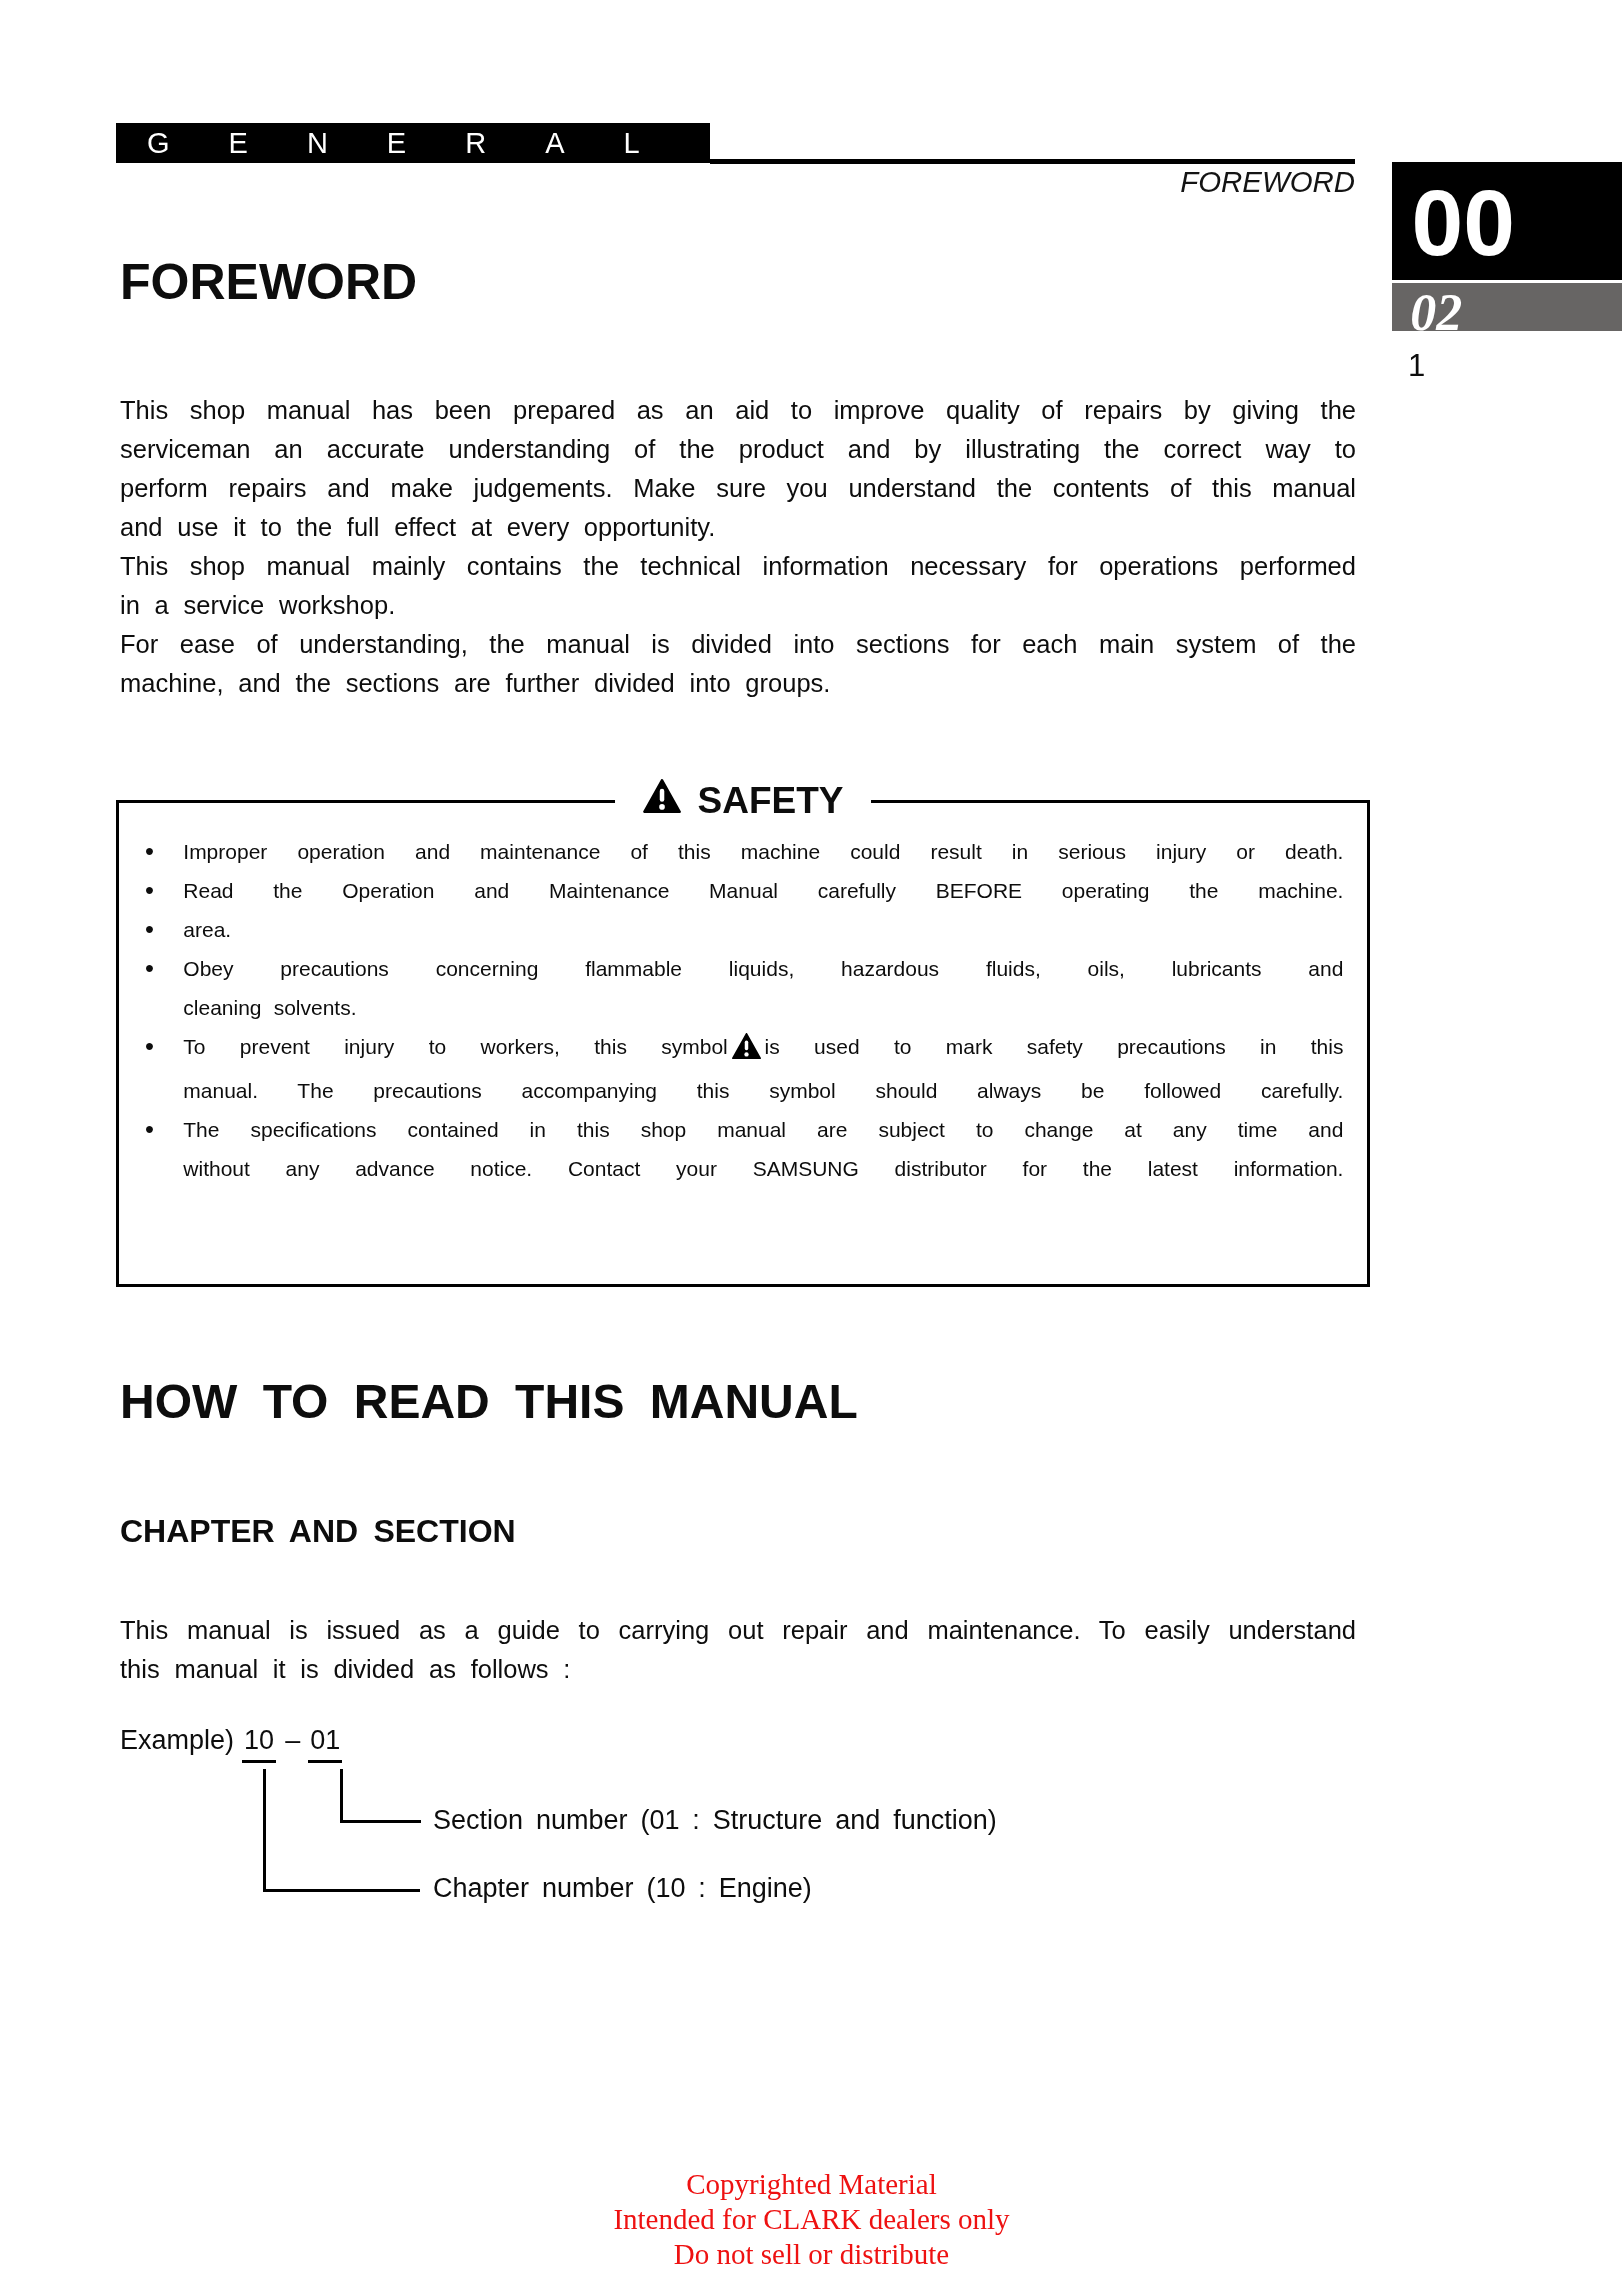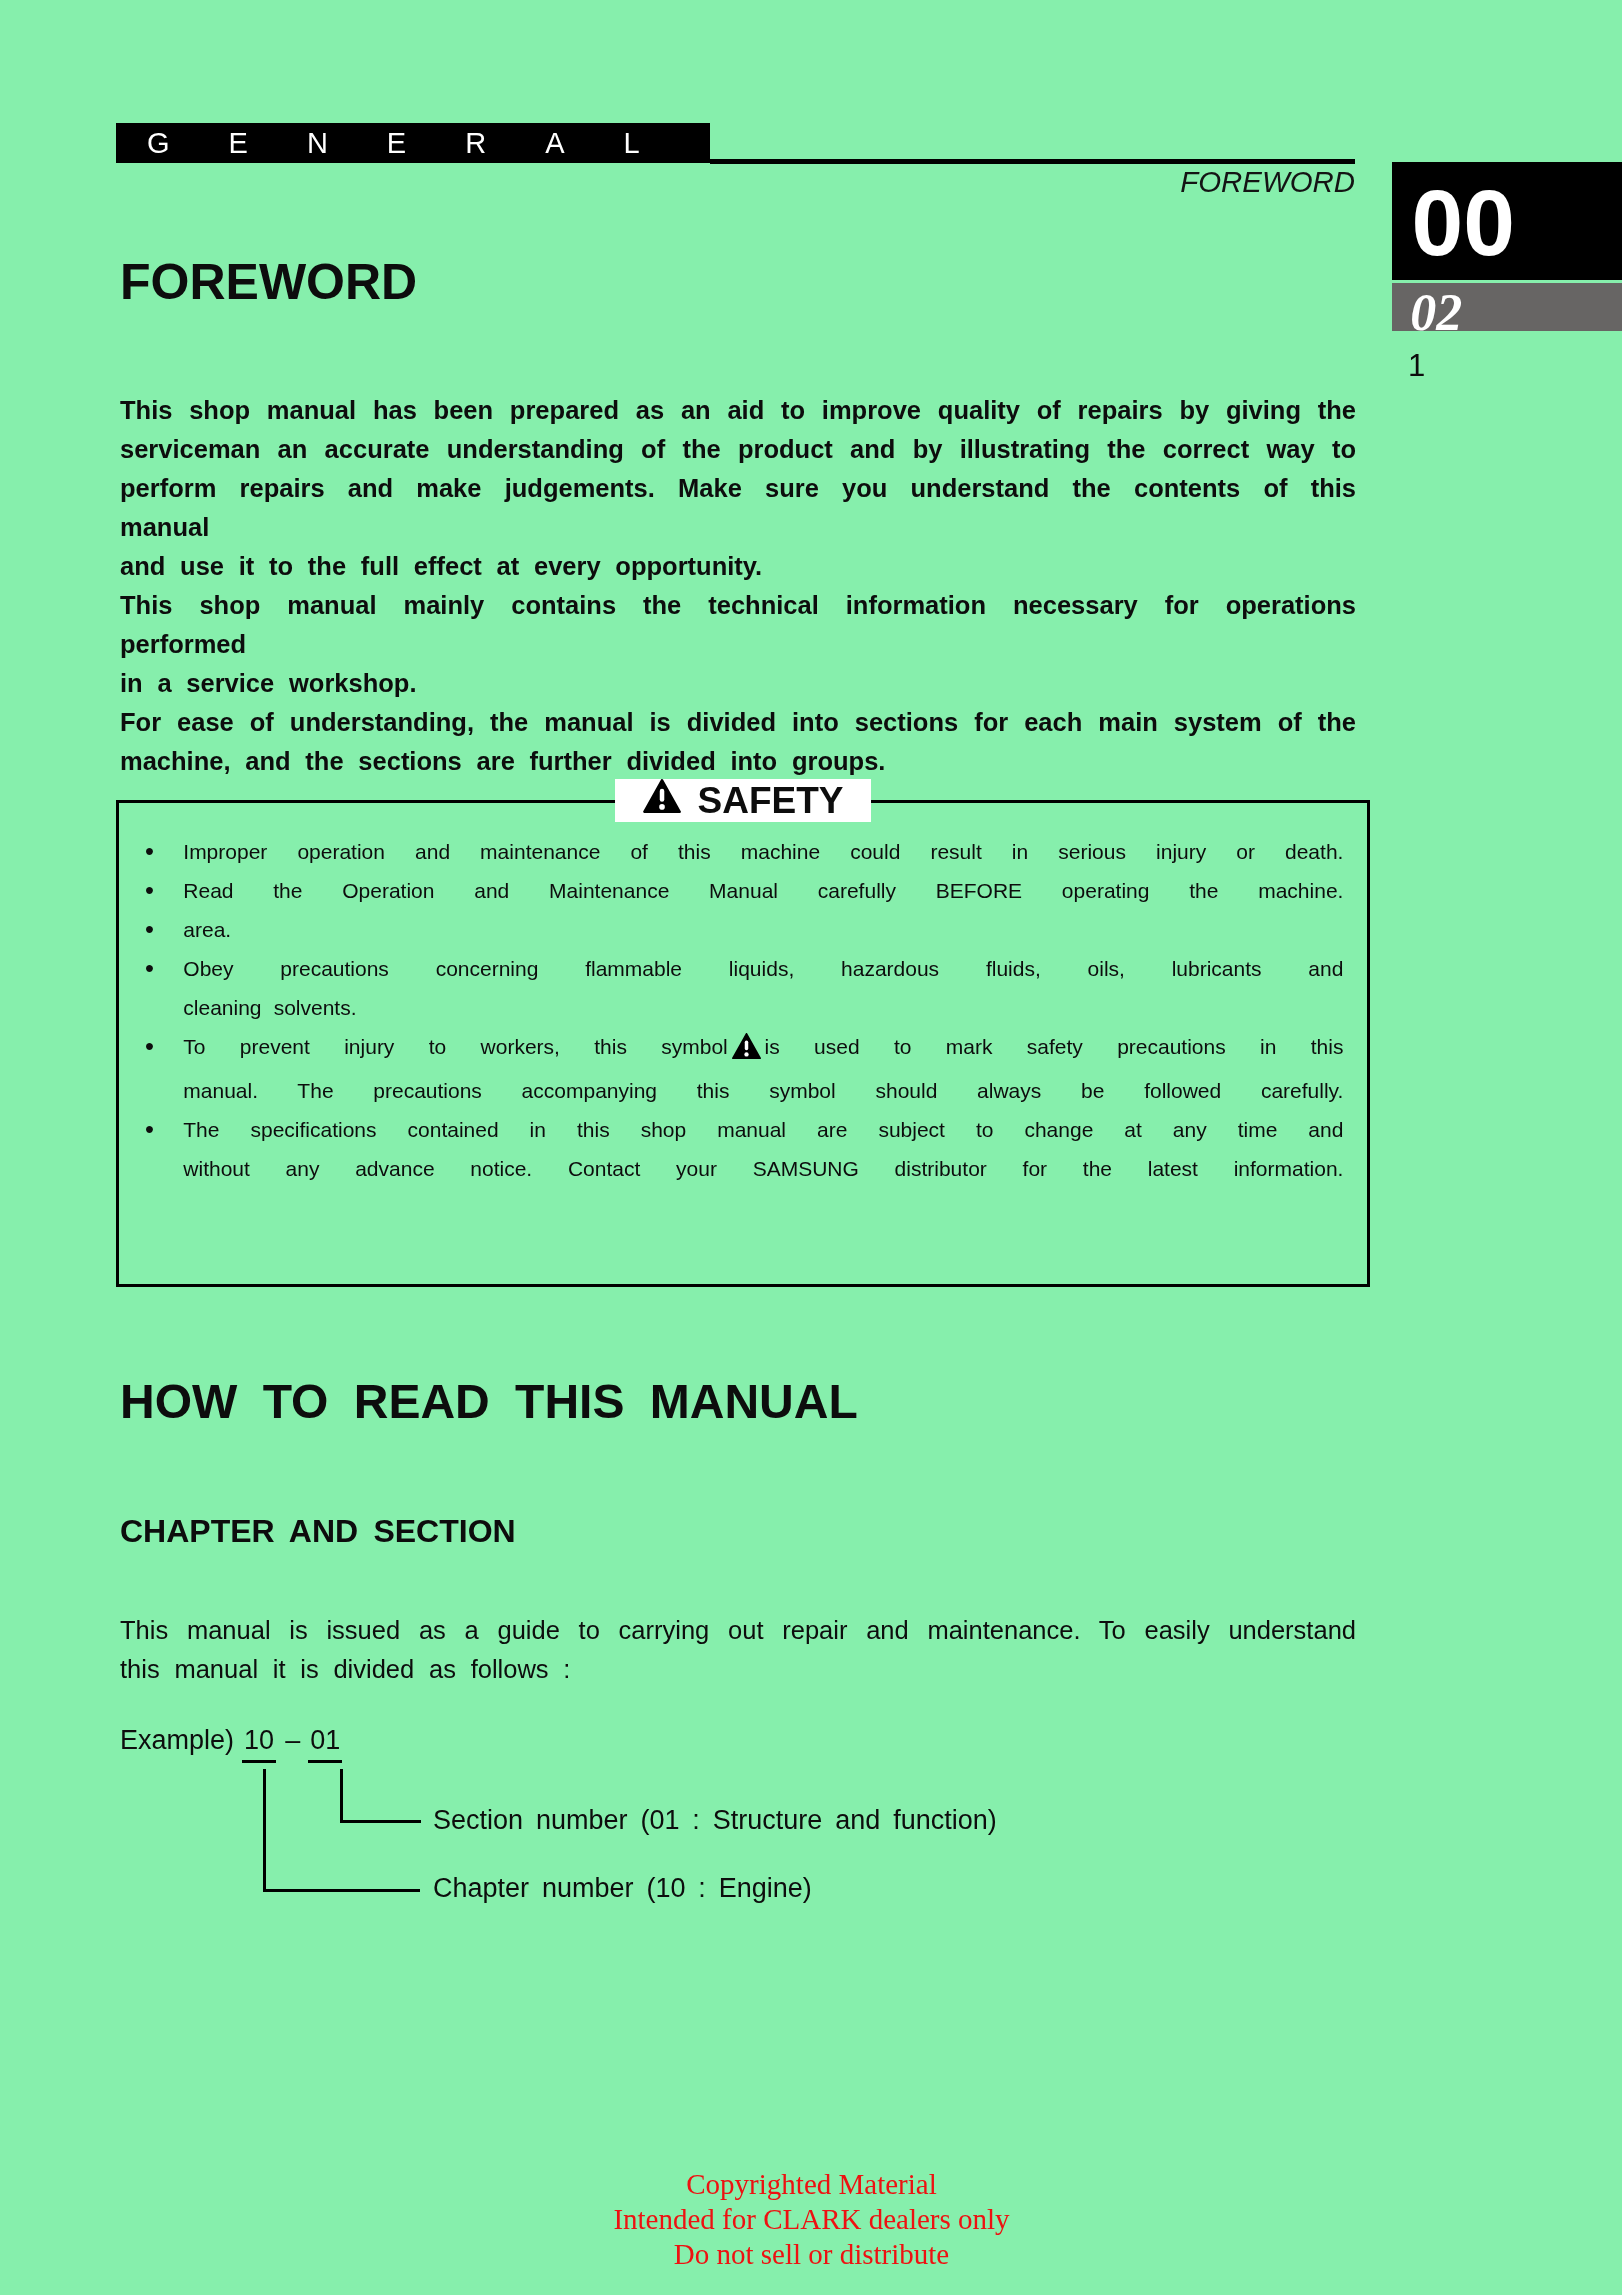--- a/index.html
+++ b/index.html
@@ -1,16 +1,16 @@
 <!DOCTYPE html>
 <html style="font-size:10.5px"><head>
 <meta charset="utf-8">
 <style>
   html,body{margin:0;padding:0;background:#e8e8e8;}
-  .page{position:relative;width:1623px;height:2295px;background:#86efac;overflow:hidden;
+  .page{position:relative;width:1623px;height:2295px;background:#ffffff;overflow:hidden;
         font-family:"Liberation Sans",sans-serif;color:#0d0d0d;}
 
   
   .chapter-bar{position:absolute;left:116px;top:123px;width:594px;height:40px;background:#000;}
   .chapter-bar span{display:block;color:#fff;font-size:29px;line-height:40px;
                     letter-spacing:59px;padding-left:31px;white-space:nowrap;}
   .head-rule{position:absolute;left:710px;top:159px;width:645px;height:4.6px;background:#000;}
   .head-section{position:absolute;left:962px;top:165px;width:393px;text-align:right;
                 font-style:italic;font-size:29.4px;color:#141414;}
 
@@ -21,21 +21,21 @@
                   font-style:italic;font-size:52px;line-height:60px;padding-left:18.3px;}
   .page-num{position:absolute;left:1408px;top:348px;font-size:31px;}
 
   
   .title-foreword{position:absolute;left:120px;top:257px;font-size:50px;font-weight:bold;line-height:1;}
   .title-howto{position:absolute;left:120px;top:1378px;font-size:48px;font-weight:bold;line-height:1;word-spacing:0.25em;}
   .title-chapsec{position:absolute;left:120px;top:1515px;font-size:32px;font-weight:bold;line-height:1;word-spacing:0.2em;}
 
   
   .para{position:absolute;left:120px;width:1236px;}
-  .para1{top:391px;font-weight:bold;}
+  .para1{top:391px;}
   .para2{top:1611px;}
   .tline{font-size:25.5px;line-height:39px;word-spacing:0.30em;white-space:normal;}
   .just{text-align:justify;text-align-last:justify;}
 
   
   .safety-box{position:absolute;left:116px;top:800px;width:1254px;height:487px;
               border:3.3px solid #000;box-sizing:border-box;}
   .safety-title{position:absolute;left:50%;top:-23.6px;transform:translateX(-50%);
                 background:#fff;padding:0 27.5px;display:flex;align-items:center;gap:17px;
                 font-size:37px;font-weight:bold;line-height:43px;white-space:nowrap;justify-content:flex-end;}

